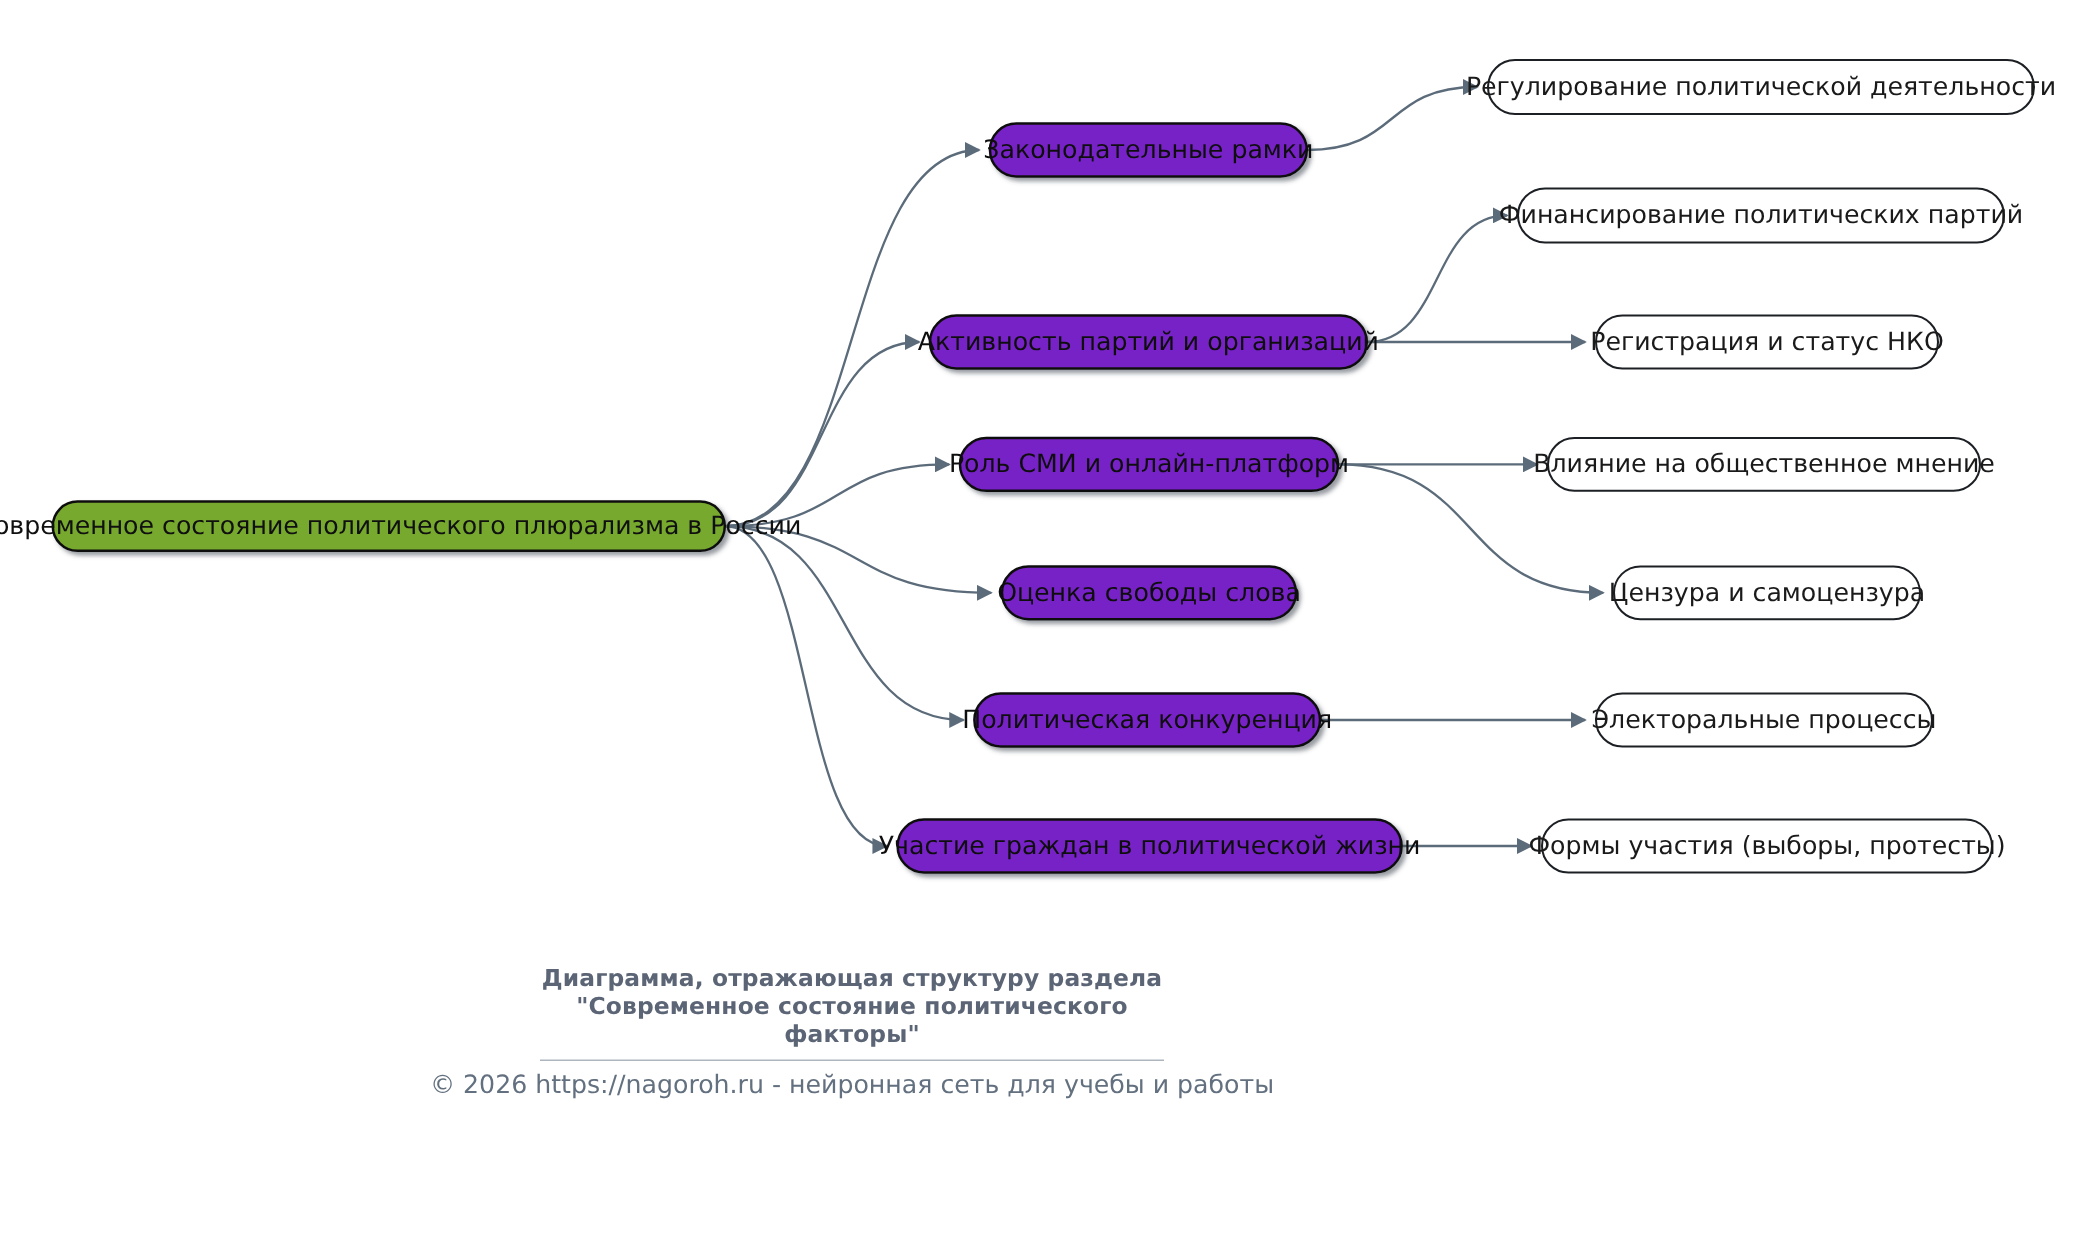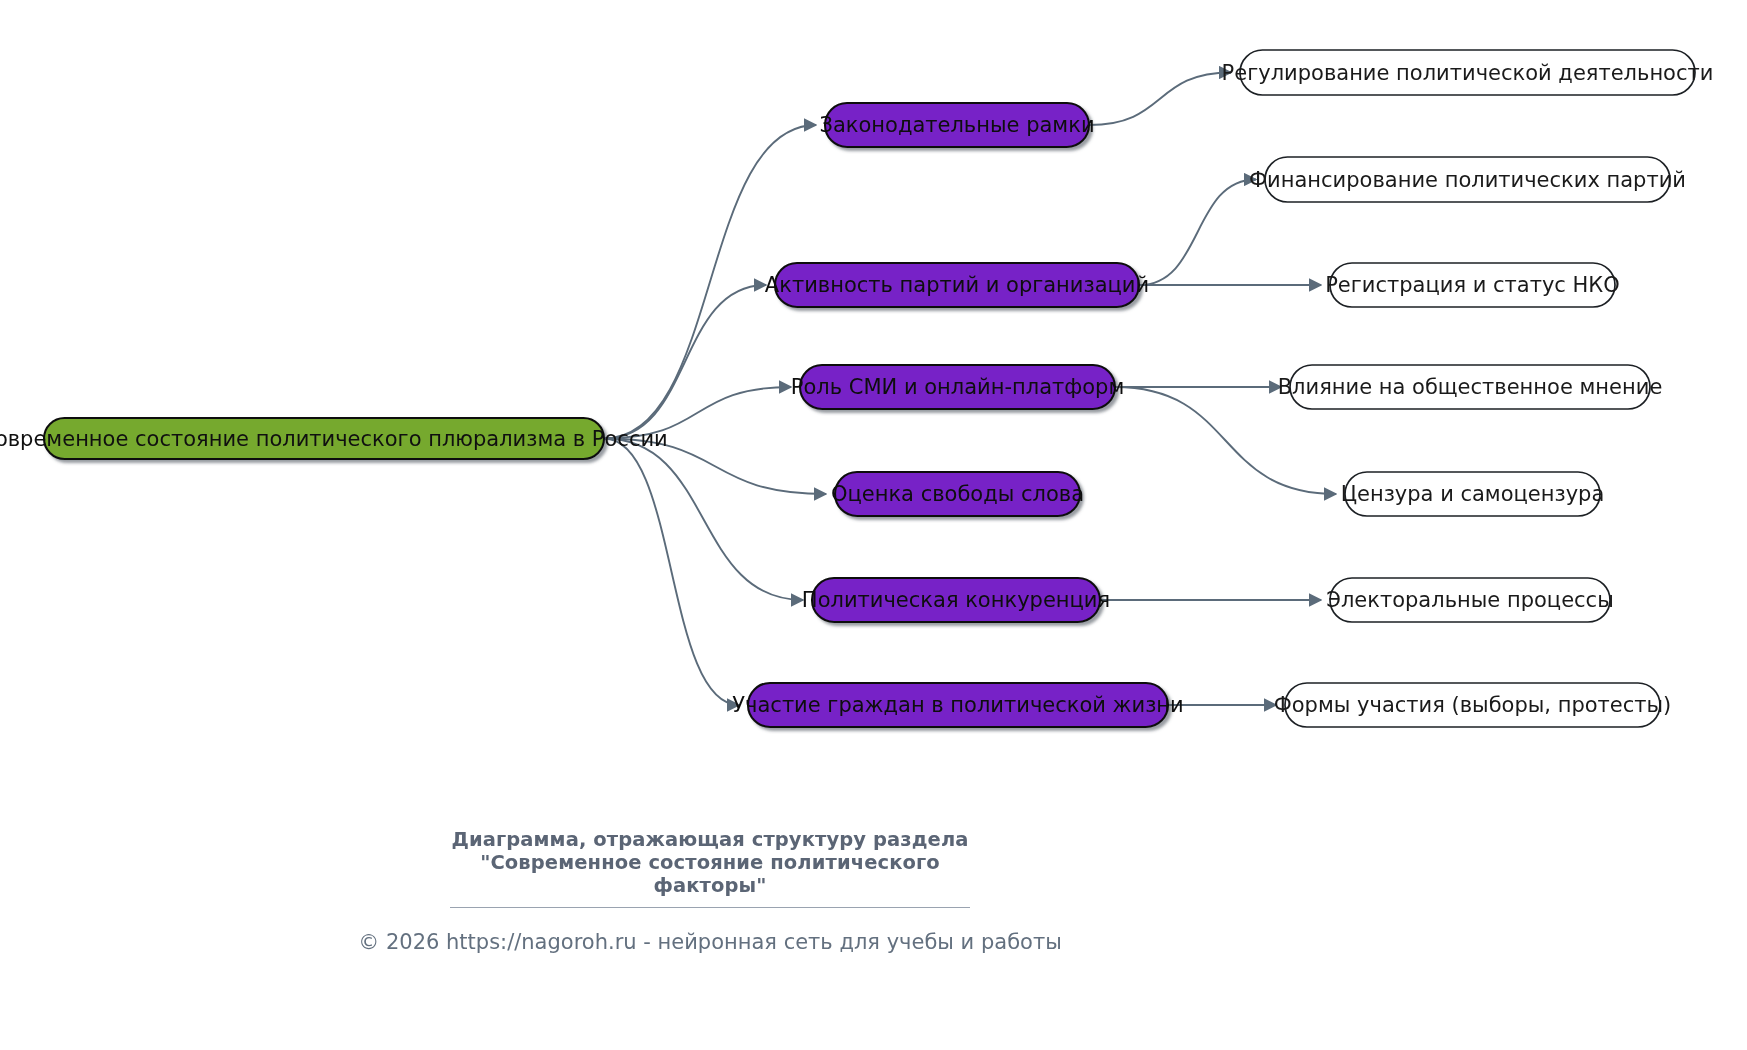--- a/index.html
+++ b/index.html
@@ -35,21 +35,21 @@
     text-anchor: middle;
     fill: #111111;
   }
   .node-label.root { fill: #101010; }
   .node-label.branch { fill: #0e0e0e; }
   .node-label.leaf { fill: #1a1a1a; }
 
   .caption-block {
     position: absolute;
     left: 0;
-    top: 828px;
+    top: 804px;
     width: 1420px;
     text-align: center;
     pointer-events: none;
   }
   .caption-text {
     font-family: "DejaVu Sans", "Liberation Sans", sans-serif;
     font-weight: bold;
     font-size: 19.5px;
     line-height: 23px;
     color: #5b6575;
@@ -61,21 +61,21 @@
     width: 520px;
     height: 0;
     border-top: 1px solid #9aa3b0;
     margin: 10px auto 0 auto;
   }
   .footer-text {
     font-family: "DejaVu Sans", "Liberation Sans", sans-serif;
     font-size: 21px;
     color: #63707f;
     text-align: center;
-    margin-top: 22px;
+    margin-top: 8px;
   }
 </style>
 </head>
 <body>
 
 <div id="stage">
   <svg class="map" viewBox="0 0 1747 1050" xmlns="http://www.w3.org/2000/svg">
     <defs>
       <marker id="arrow" viewBox="0 0 10 10" refX="9" refY="5" markerWidth="7" markerHeight="7" orient="auto-start-reverse">
         <path d="M 0 0 L 10 5 L 0 10 z" fill="#5b6b7a"></path>

